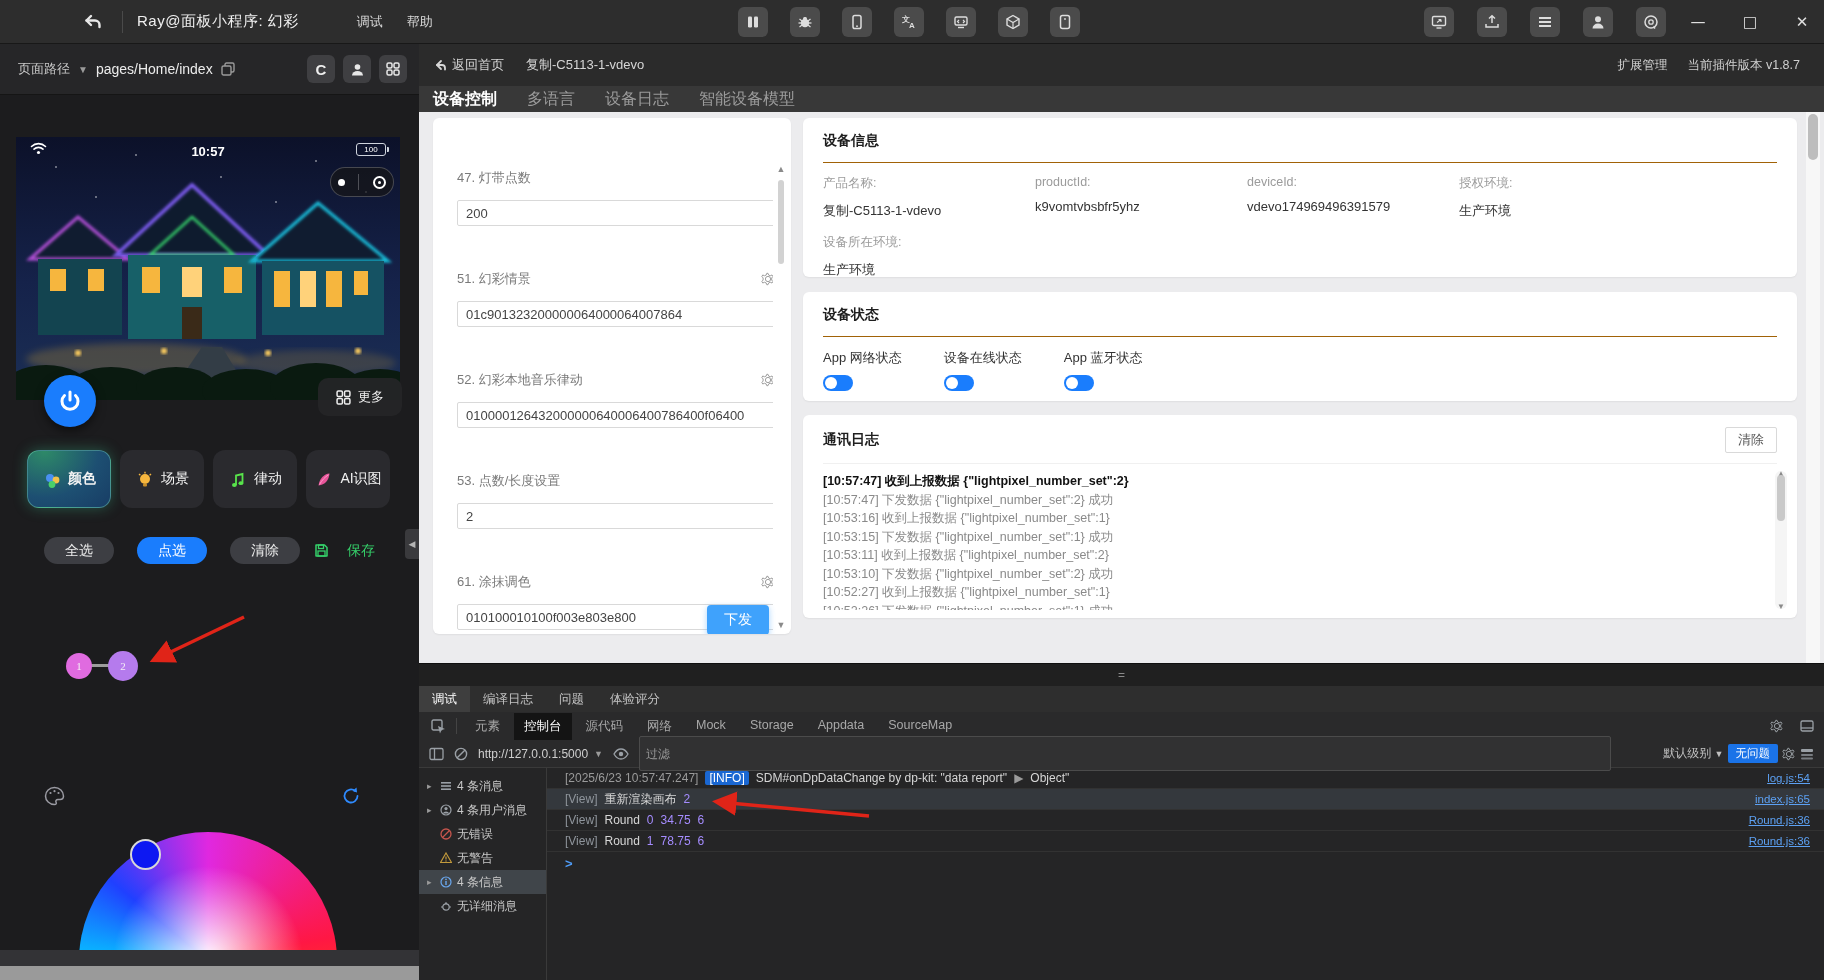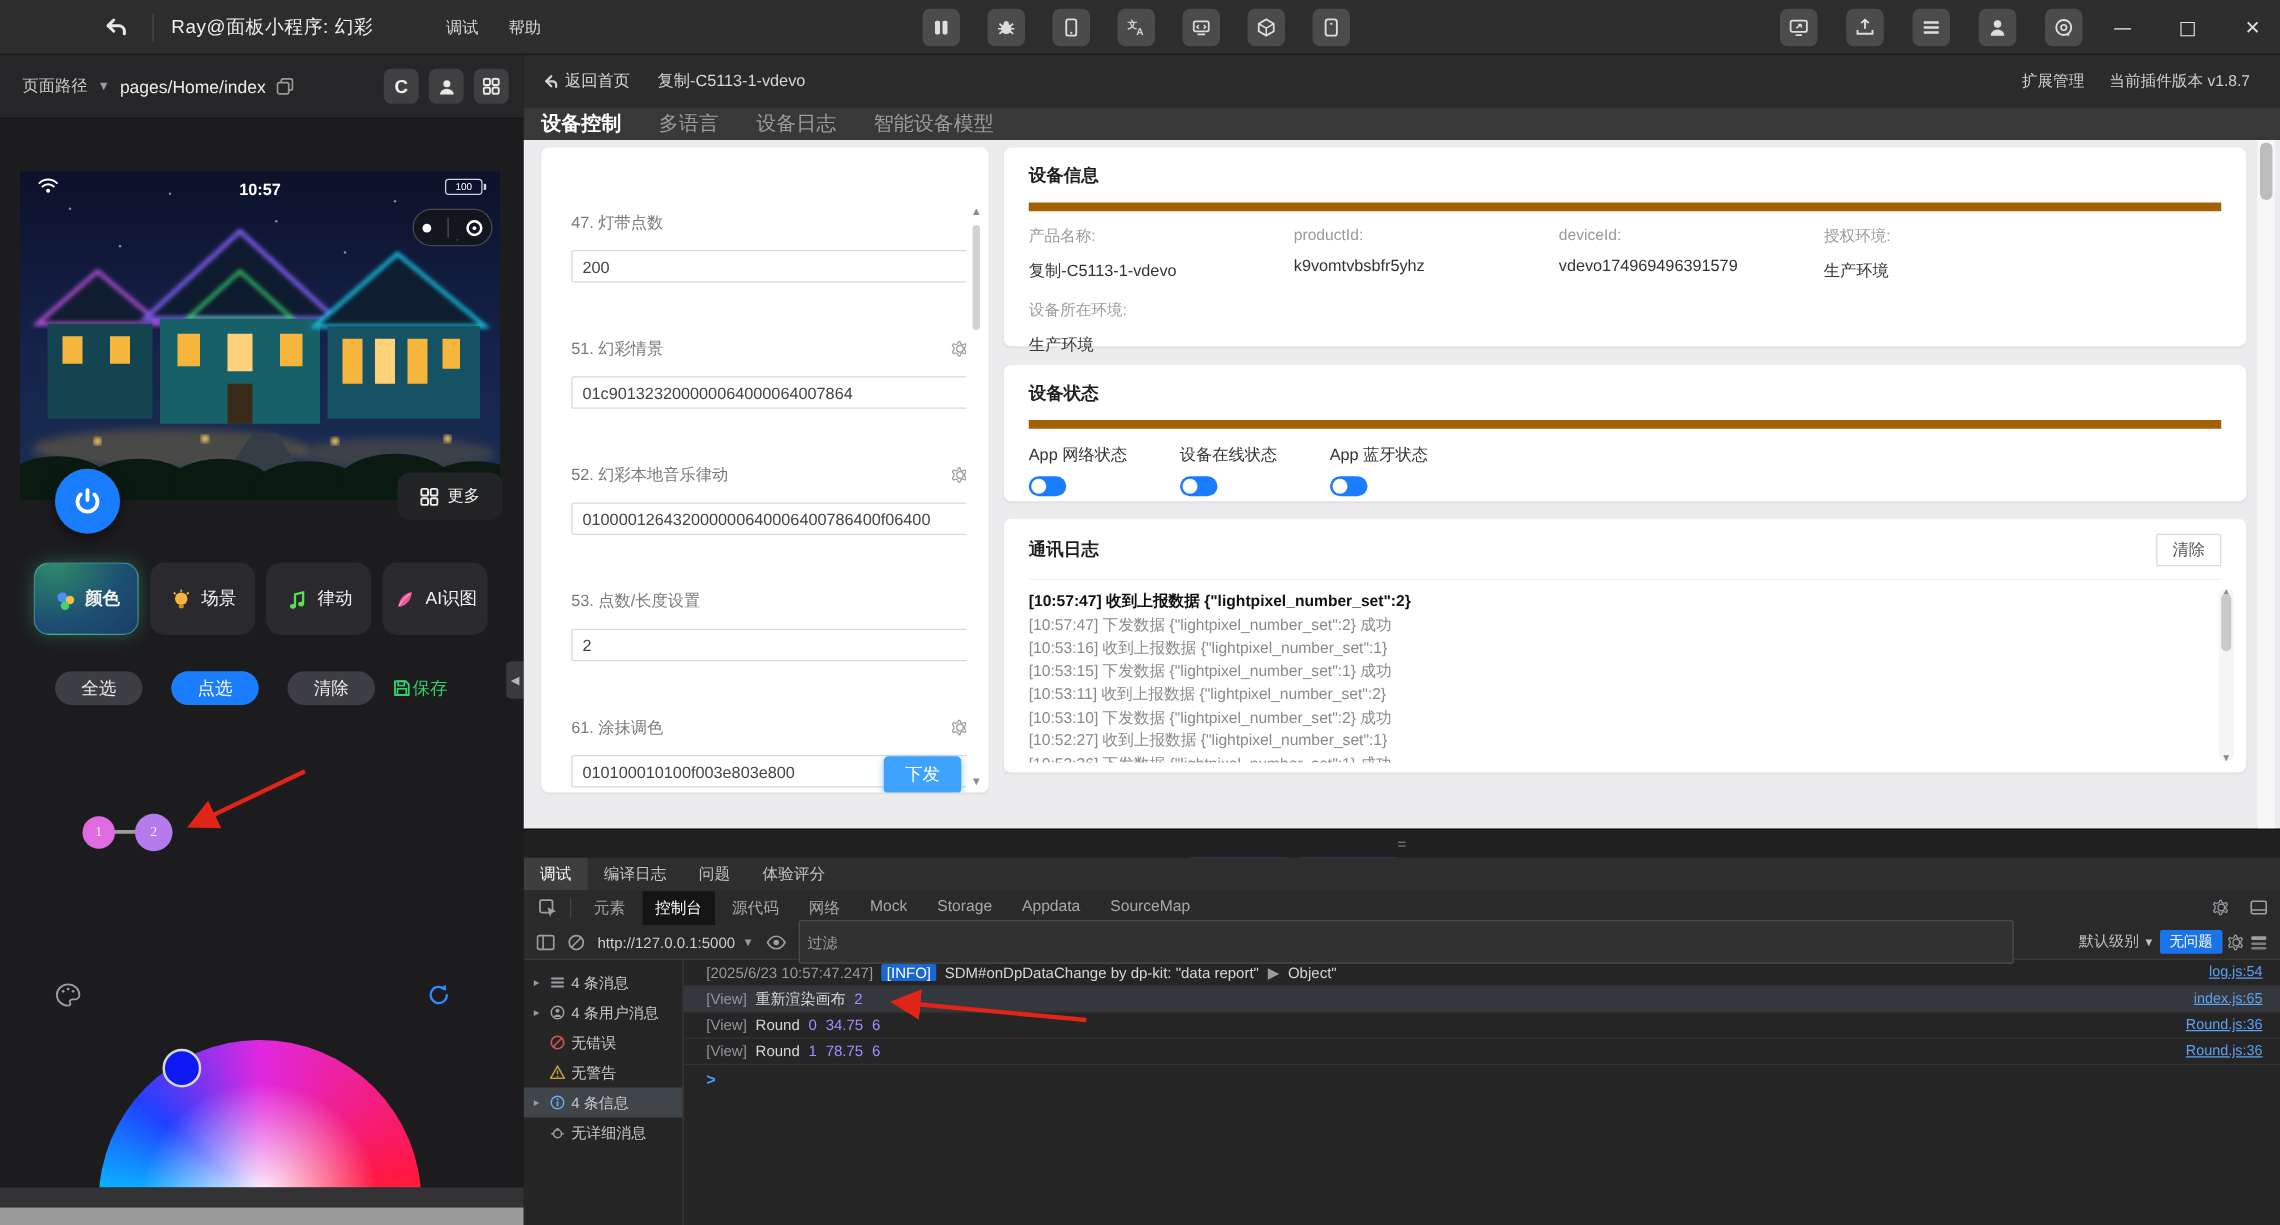--- a/index.html
+++ b/index.html
@@ -46,21 +46,21 @@
   .more-btn { position:absolute; left:318px; top:334px; width:84px; height:38px; border-radius:10px; background:rgba(38,38,40,.88); display:flex; align-items:center; justify-content:center; gap:7px; color:#f0f0f0; font-size:13px; cursor:pointer; }
 
   .cat-row { position:absolute; left:27px; top:406px; width:375px; display:flex; gap:9px; }
   .cat-btn { width:84px; height:58px; background:#2a2a2e; border-radius:12px; display:flex; align-items:center; justify-content:center; gap:6px; color:#f2f2f2; font-size:14px; cursor:pointer; }
   .cat-btn.selected { background:radial-gradient(120% 150% at 20% 0%, #2e8a68 0%, #1d4f72 55%, #173a63 100%); box-shadow:0 0 14px rgba(60,200,150,.35); border:1px solid rgba(140,255,210,.35); font-weight:bold; }
   .cat-ic { width:20px; height:20px; display:flex; align-items:center; justify-content:center; }
 
   .sel-row { position:absolute; left:0; top:493px; width:419px; height:28px; }
   .pill { position:absolute; height:27px; width:70px; border-radius:14px; background:#3d3e43; color:#ececec; font-size:14px; display:flex; align-items:center; justify-content:center; cursor:pointer; }
   .pill.active { background:#1a7dfd; color:#fff; }
-  .save-btn { position:absolute; left:314px; top:0; height:27px; display:flex; align-items:center; gap:1px; color:#35d06a; font-size:14px; cursor:pointer; }
+  .save-btn { position:absolute; left:314px; top:0; height:27px; display:flex; align-items:center; gap:18px; color:#35d06a; font-size:14px; cursor:pointer; }
 
   .collapse-handle { position:absolute; left:405px; top:485px; width:14px; height:30px; background:#3a3a3d; border-radius:4px 0 0 4px; color:#b5b5b5; font-size:9px; display:flex; align-items:center; justify-content:center; cursor:pointer; }
 
   .nodes { position:absolute; left:0; top:0; }
   .node { position:absolute; border-radius:50%; display:flex; align-items:center; justify-content:center; color:#f5eef5; font-size:11px; font-family:"Liberation Serif",serif; cursor:pointer; }
   .node-link { position:absolute; height:3px; background:#9d9d9d; }
 
   .palette-ic { position:absolute; left:44px; top:742px; cursor:pointer; }
   .refresh-ic { position:absolute; left:341px; top:742px; cursor:pointer; }
 
@@ -96,21 +96,21 @@
   .field-label-row { display:flex; align-items:center; justify-content:space-between; width:318px; margin-bottom:13px; }
   .field-label { color:#7a7a7a; font-size:13px; }
   .field-input { width:318px; height:26px; border:1px solid #d9d9d9; border-radius:2px; font-size:13px; color:#444; padding:0 8px; margin-bottom:44px; background:#fff; outline:none; }
   .gear { cursor:pointer; display:flex; }
   .send-btn { position:absolute; left:274px; top:487px; width:62px; height:30px; background:#3fa2fc; color:#fff; font-size:14px; border:none; border-radius:4px; cursor:pointer; box-shadow:0 2px 6px rgba(63,162,252,.45); z-index:3; }
   .ctrl-scroll { position:absolute; right:4px; top:46px; width:12px; height:466px; }
   .ctrl-scroll .arr { position:absolute; left:0; width:12px; color:#8a8a8a; font-size:9px; text-align:center; cursor:pointer; }
   .ctrl-scroll .thumb { position:absolute; left:3px; top:16px; width:6px; height:84px; background:#d2d2d2; border-radius:3px; }
 
   .info-card { left:384px; top:6px; width:994px; height:159px; padding:14px 20px; }
-  .card-title { font-size:14px; font-weight:bold; color:#1f1f1f; padding-bottom:12px; border-bottom:7px solid #a16207; }
+  .card-title { font-size:14px; font-weight:bold; color:#1f1f1f; padding-bottom:12px; border-bottom:1px solid #a16207; }
   .info-grid { display:flex; margin-top:12px; }
   .info-col { width:212px; }
   .info-label { color:#9b9b9b; font-size:12.5px; margin-bottom:10px; }
   .info-value { color:#333; font-size:13px; }
   .info-extra { margin-top:14px; }
 
   .status-card { left:384px; top:180px; width:994px; height:109px; padding:14px 20px; }
   .toggle-row { display:flex; gap:42px; margin-top:12px; }
   .toggle-item .t-label { color:#333; font-size:13px; margin-bottom:8px; }
   .switch { width:30px; height:16px; border-radius:8px; background:#1a7dfd; position:relative; cursor:pointer; }

